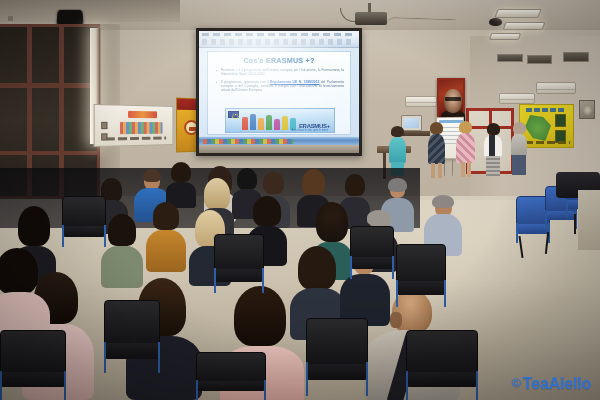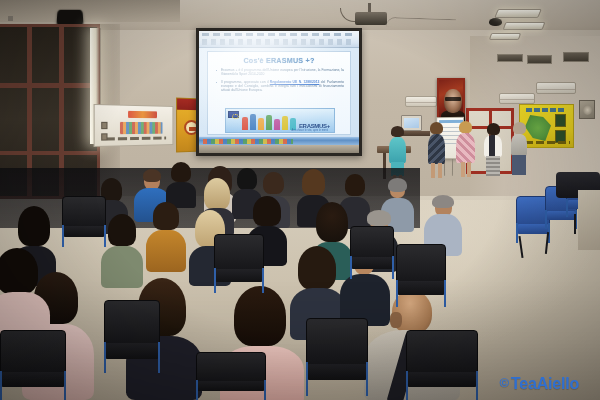--- a/index.html
+++ b/index.html
@@ -220,21 +220,21 @@
             background:linear-gradient(180deg,#2b2b2e,#17171a); border-radius:4px 4px 2px 2px;
             border:1px solid #0c0c0e; }
   .chair .seat { position:absolute; left:2%; top:60%; width:96%; height:22%;
             background:linear-gradient(180deg,#222226,#121214); border-radius:2px; }
   .chair .frame { position:absolute; left:0; top:58%; width:100%; height:44%;
             border-left:2px solid #2f5fa8; border-right:2px solid #2f5fa8; }
   .bluechair .back { background:linear-gradient(180deg,#3f6fc4,#2b4f96); border-color:#1f3a73; }
   .bluechair .seat { background:linear-gradient(180deg,#3a68bb,#27498d); }
 
   
-  .watermark { position:absolute; right:21px; bottom:7px; font-size:16px;
+  .watermark { position:absolute; right:9px; bottom:7px; font-size:16px;
             font-weight:bold; color:#2f6fd0; letter-spacing:-0.2px;
             text-shadow:0 1px 1px #00000030; white-space:nowrap;text-align:right; }
   .watermark .c { font-size:13px; vertical-align:2px; margin-right:2px; }
 
   .vig { position:absolute; left:0; top:0; width:600px; height:400px;
             background:radial-gradient(ellipse at 50% 45%, #00000000 48%, #00000055 100%);
             pointer-events:none; }
   .darkfg { position:absolute; left:0; bottom:0; width:600px; height:120px;
             background:linear-gradient(180deg,#00000000,#0000001f); pointer-events:none; }
 </style>

